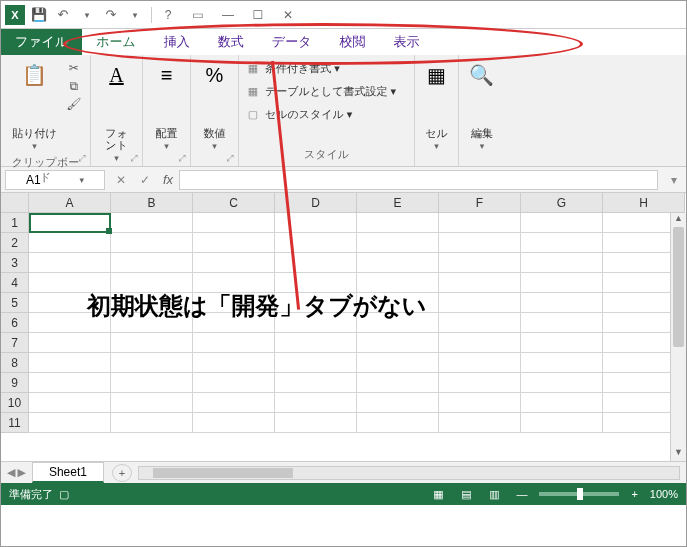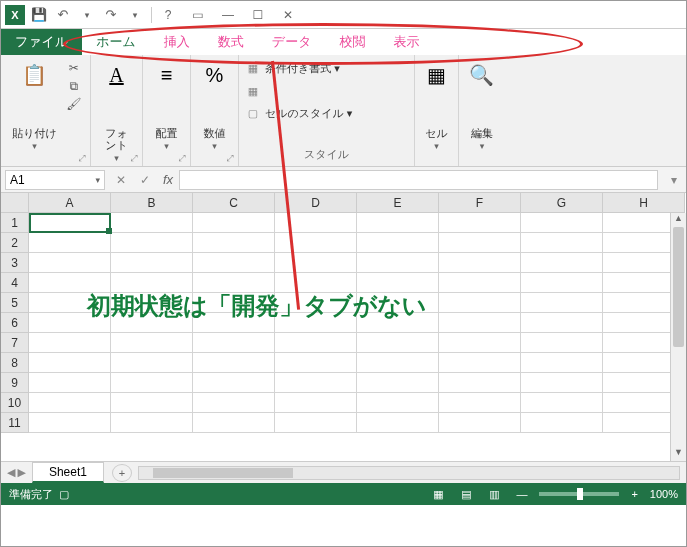--- a/index.html
+++ b/index.html
@@ -8,40 +8,40 @@
   .titlebar { height: 28px; background: #fff; display: flex; align-items: center; border-bottom: 1px solid #ccc; }
   .titlebar-left { display: flex; align-items: center; gap: 4px; padding-left: 4px; }
   .excel-icon { width: 20px; height: 20px; background: #217346; color: #fff; display: flex; align-items: center; justify-content: center; font-size: 11px; font-weight: bold; }
   .qat-btn { width: 20px; height: 20px; display: flex; align-items: center; justify-content: center; color: #666; font-size: 13px; cursor: pointer; }
   .qat-sep { width: 1px; height: 16px; background: #ccc; margin: 0 2px; }
   .titlebar-center { flex: 1; text-align: center; font-size: 13px; color: #444; }
   .titlebar-right { display: flex; align-items: center; gap: 2px; padding-right: 4px; }
   .win-btn { width: 28px; height: 20px; display: flex; align-items: center; justify-content: center; color: #666; font-size: 12px; cursor: pointer; }
 
   .tabs { height: 26px; background: #fff; display: flex; align-items: stretch; position: relative; }
-  .tab { padding: 0 14px; font-size: 13px; color: #ec4899; display: flex; align-items: center; cursor: pointer; }
+  .tab { padding: 0 14px; font-size: 13px; color: #4c1d95; display: flex; align-items: center; cursor: pointer; }
   .tab.file { background: #217346; color: #fff; font-family: Liberation Mono, monospace; }
   .tab.active { color: #217346; font-weight: 500; }
 
   .ribbon { height: 112px; background: #f1f1f1; border-bottom: 1px solid #ccc; display: flex; position: relative; }
   .group { border-right: 1px solid #d4d4d4; padding: 4px 6px 2px 6px; display: flex; flex-direction: column; align-items: center; justify-content: space-between; }
   .group-body { display: flex; gap: 4px; align-items: flex-start; flex: 1; }
   .group-label { font-size: 11px; color: #666; padding: 2px 0; text-align: center; width: 100%; }
   .big-btn { display: flex; flex-direction: column; align-items: center; gap: 2px; padding: 2px 4px; cursor: pointer; }
   .big-btn-icon { width: 32px; height: 28px; display: flex; align-items: center; justify-content: center; font-size: 20px; }
   .big-btn-label { font-size: 11px; color: #333; text-align: center; line-height: 1.1; margin-top: 36px; }
   .small-col { display: flex; flex-direction: column; gap: 0; }
   .small-btn { width: 18px; height: 18px; display: flex; align-items: center; justify-content: center; font-size: 12px; cursor: pointer; color: #555; }
   .style-row { display: flex; align-items: center; gap: 4px; font-size: 11px; color: #333; padding: 2px 0; cursor: pointer; }
   .style-icon { width: 16px; height: 14px; display: flex; align-items: center; justify-content: center; color: #888; }
   .drop { font-size: 9px; color: #666; }
   .dialog-launcher { position: absolute; bottom: 2px; right: 2px; width: 12px; height: 12px; font-size: 9px; color: #888; cursor: pointer; display: flex; align-items: center; justify-content: center; }
 
   .namebox-row { height: 26px; background: #f3f3f3; border-bottom: 1px solid #ccc; display: flex; align-items: center; }
-  .namebox { width: 100px; height: 20px; background: #fff; border: 1px solid #ccc; margin: 0 4px; font-size: 12px; padding: 0 4px; display: flex; align-items: center; justify-content: space-between; }
+  .namebox { width: 100px; height: 20px; background: #fff; border: 1px solid #ccc; margin: 0 4px; font-size: 12px; padding: 0 20px; display: flex; align-items: center; justify-content: space-between; }
   .fx-btn { width: 24px; text-align: center; color: #888; font-size: 12px; cursor: pointer; }
   .formula-bar { flex: 1; height: 20px; background: #fff; border: 1px solid #ccc; margin-right: 4px; }
   .fx-label { font-style: italic; font-size: 13px; color: #666; padding: 0 6px; }
 
   .grid-area { position: relative; height: 268px; overflow: hidden; }
   .col-headers { display: flex; height: 20px; }
   .corner { width: 28px; background: #e6e6e6; border-right: 1px solid #ccc; border-bottom: 1px solid #ccc; }
   .col-h { width: 82px; background: #e6e6e6; border-right: 1px solid #ccc; border-bottom: 1px solid #ccc; text-align: center; font-size: 12px; color: #333; line-height: 20px; }
   .grid-body { display: flex; }
   .row-headers { display: flex; flex-direction: column; }
@@ -66,21 +66,21 @@
   .statusbar { height: 22px; background: #217346; color: #fff; display: flex; font-size: 11px; padding: 0 8px; gap: 10px; }
   .status-left { flex: 1; display: flex; align-items: center; gap: 6px; }
   .status-right { display: flex; align-items: center; gap: 8px; }
   .view-btn { width: 20px; height: 16px; display: flex; align-items: center; justify-content: center; cursor: pointer; }
   .zoom-slider { width: 80px; height: 4px; background: #7ab394; position: relative; }
   .zoom-thumb { position: absolute; left: 38px; top: -4px; width: 6px; height: 12px; background: #fff; }
   .zoom-btn { cursor: pointer; padding: 0 4px; }
 
   
   .anno-oval { position: absolute; left: 62px; top: 22px; width: 520px; height: 42px; border: 3px solid #d92f2f; border-radius: 50%; pointer-events: none; z-index: 50; }
-  .anno-text { position: absolute; left: 86px; top: 289px; color: #15803d; font-size: 24px; font-weight: bold; z-index: 50; pointer-events: none; white-space: nowrap; }
+  .anno-text { position: absolute; left: 86px; top: 289px; color: #000000; font-size: 24px; font-weight: bold; z-index: 50; pointer-events: none; white-space: nowrap; }
   .anno-line { position: absolute; left: 270px; top: 60px; width: 3px; height: 250px; background: #d92f2f; transform: rotate(-6deg); transform-origin: top; z-index: 49; pointer-events: none; }
 </style>
 </head>
 <body>
 
 <div class="titlebar">
   <div class="titlebar-left">
     <div class="excel-icon">X</div>
     <div class="qat-btn">💾</div>
     <div class="qat-btn">↶</div>
@@ -115,20 +115,21 @@
         <div class="big-btn-icon">📋</div>
         <div class="big-btn-label">貼り付け</div>
         <div class="drop">▾</div>
       </div>
       <div class="small-col">
         <div class="small-btn">✂</div>
         <div class="small-btn">⧉</div>
         <div class="small-btn">🖌</div>
       </div>
     </div>
+    <div class="group-label">クリップボード</div>
     <div class="dialog-launcher">⤢</div>
   </div>
 
   <div class="group" style="width:52px;position:relative">
     <div class="group-body">
       <div class="big-btn">
         <div class="big-btn-icon" style="font-family:serif;text-decoration:underline">A</div>
         <div class="big-btn-label">フォント</div>
         <div class="drop">▾</div>
       </div>
@@ -162,20 +163,21 @@
   </div>
 
   <div class="group" style="width:176px">
     <div class="group-body" style="flex-direction:column;align-items:flex-start;gap:4px;width:100%">
       <div class="style-row">
         <span class="style-icon">▦</span>
         <span>条件付き書式 ▾</span>
       </div>
       <div class="style-row">
         <span class="style-icon">▦</span>
+        <span>テーブルとして書式設定 ▾</span>
       </div>
       <div class="style-row">
         <span class="style-icon">▢</span>
         <span>セルのスタイル ▾</span>
       </div>
     </div>
     <div class="group-label">スタイル</div>
   </div>
 
   <div class="group" style="width:44px">

